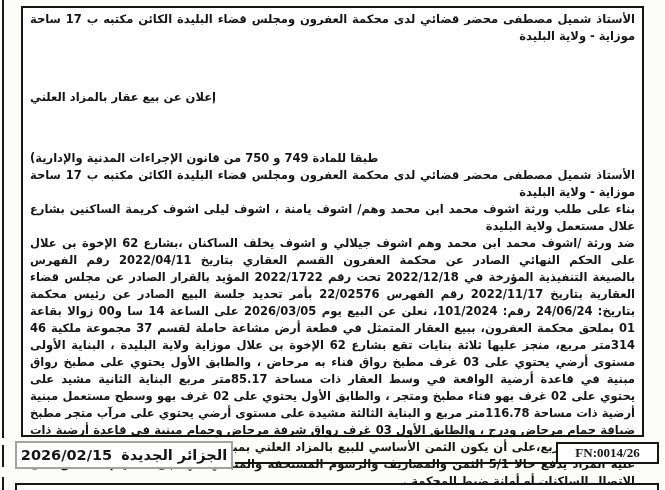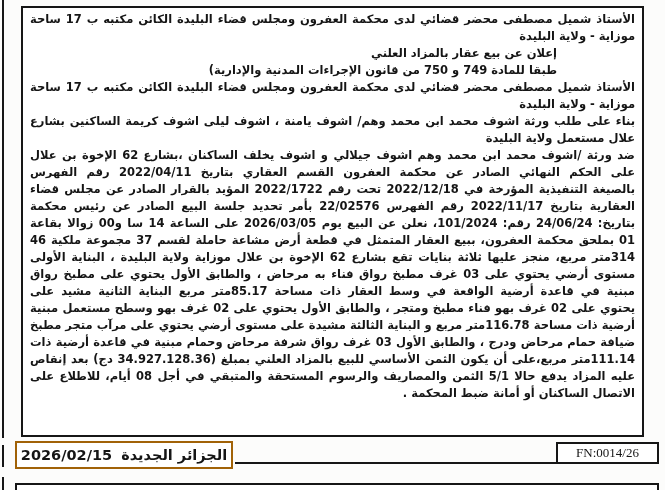--- a/index.html
+++ b/index.html
@@ -20,41 +20,41 @@
     border:2px solid #161616;background:#fff;
     padding:3px 7px 0 7px;
     direction:rtl;
   }
   .ln{
     font-size:11.5px;font-weight:bold;line-height:17px;height:17px;
     white-space:nowrap;color:#151515;
   }
   .jl{white-space:normal;text-align:justify;text-align-last:justify;overflow:hidden;}
   .rl{}
-  .hl{text-align:right;padding-right:78px;}
+  .hl{text-align:left;padding-right:78px;margin-top:44px;}
   .closing{display:flex;justify-content:flex-start;gap:60px;white-space:nowrap;}
 
   
   .connector{position:absolute;left:235px;top:462px;width:322px;height:2px;background:#161616;}
 
   
   .date-stamp{
     position:absolute;left:15px;top:441px;width:214px;height:24px;
-    border:2px solid #a16207;background:#fff;
+    border:2px solid #a3a3a3;background:#fff;
     direction:rtl;text-align:center;line-height:24px;
     font-size:14.5px;font-weight:bold;white-space:nowrap;
   }
   .date-stamp .sp{margin:0 2px;}
 
   
   .fn-stamp{
     position:absolute;left:556px;top:442px;width:99px;height:18px;
     border:2px solid #161616;background:#fff;
     font-family:"Liberation Serif","DejaVu Serif",serif;
-    font-size:13px;font-weight:normal;text-align:center;line-height:18px;
+    font-size:13px;font-weight:bold;text-align:center;line-height:18px;
     white-space:nowrap;
   }
 
   
   .next-box{
     position:absolute;left:15px;top:483px;width:640px;height:14px;
     border:2px solid #161616;background:#fff;
   }
 </style>
 </head>

